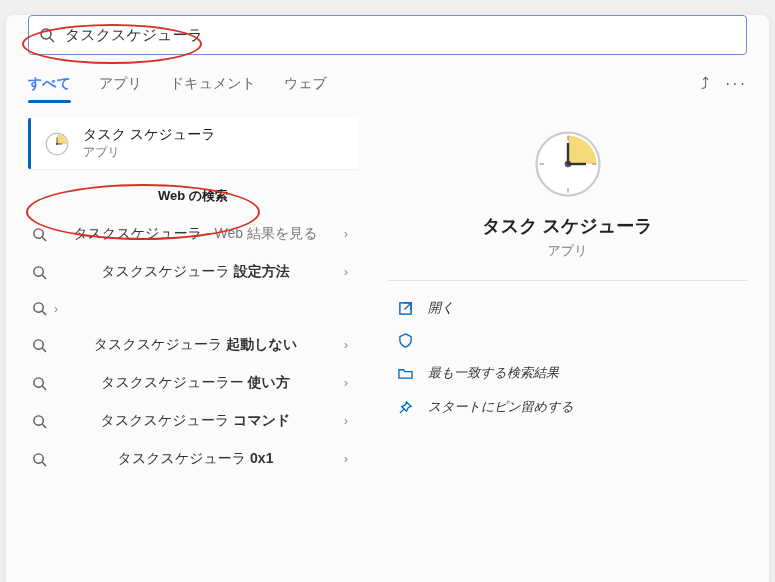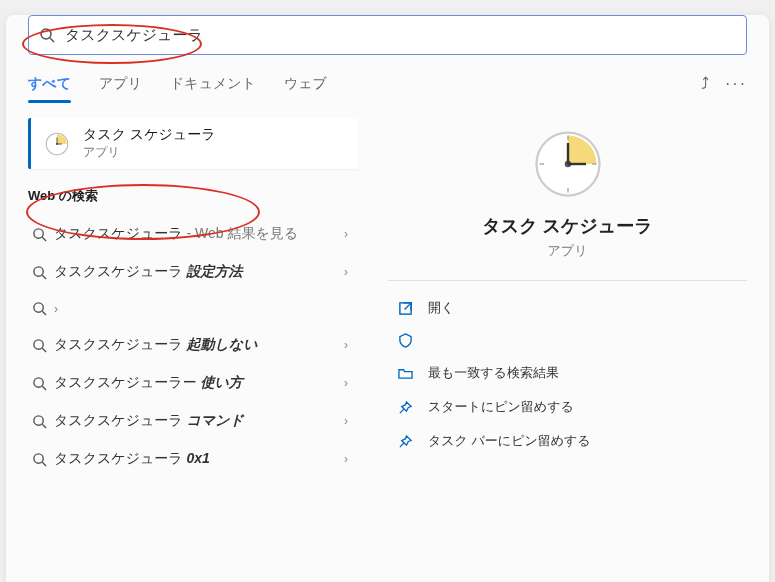--- a/index.html
+++ b/index.html
@@ -15,34 +15,34 @@
     .tab .chev { margin-left: 4px; font-size: 10px; color: #666; }
     .tab-actions { margin-left: auto; display: flex; gap: 16px; align-items: center; color: #555; }
     .content { display: flex; margin: 16px 22px 0 22px; gap: 30px; height: calc(100% - 120px); }
     .left { width: 330px; }
     .right { flex: 1; }
     .section-title { font-size: 13px; font-weight: 600; color: #222; margin: 4px 0 10px 0; }
     .best-match { background: #fff; border-left: 3px solid #0067c0; display: flex; align-items: center; gap: 12px; padding: 8px 12px; border-radius: 2px; box-shadow: 0 1px 2px rgba(0,0,0,0.05); cursor: pointer; }
     .app-icon-sm { width: 28px; height: 28px; display: flex; align-items: center; justify-content: center; }
     .bm-title { font-size: 14px; color: #1a1a1a; }
     .bm-sub { font-size: 12px; color: #777; }
-    .web-section { margin-top: 18px; }
+    .web-section { margin-top: 18px; text-align: center; }
     .web-item { display: flex; align-items: center; gap: 7px; padding: 10px 4px; cursor: pointer; position: relative; }
     .web-item .search-icon { color: #555; flex-shrink: 0; }
     .web-text { font-size: 14px; color: #333; flex: 1; white-space: nowrap; overflow: hidden; text-overflow: ellipsis; }
     .web-text .suffix { color: #777; }
-    .web-text .keyword { color: #333; font-weight: 600; font-style: italic; }
+    .web-text .keyword { color: #333; font-weight: 600; }
     .chevron { color: #888; font-size: 12px; padding-right: 6px; }
     .detail-panel { background: transparent; display: flex; flex-direction: column; align-items: center; padding-top: 10px; }
     .app-icon-lg { width: 72px; height: 72px; margin-bottom: 14px; }
     .detail-title { font-size: 18px; font-weight: 600; color: #222; margin-bottom: 4px; }
     .detail-sub { font-size: 13px; color: #777; margin-bottom: 20px; }
     .detail-divider { width: 100%; height: 1px; background: #e0e0e0; margin-bottom: 10px; }
     .action-list { width: 100%; }
-    .action-item { display: flex; align-items: center; gap: 14px; padding: 8px 8px; cursor: pointer; border-radius: 4px; }
+    .action-item { display: flex; align-items: center; gap: 14px; padding: 8px 8px; cursor: pointer; border-radius: 4px; font-style: italic; }
     .action-icon { color: #0067c0; width: 18px; display: flex; justify-content: center; }
     .action-label { font-size: 13px; color: #333; }
     .annot-ellipse { position: absolute; border: 2px solid #d93025; border-radius: 50%; pointer-events: none; }
     .annot1 { left: 22px; top: 24px; width: 180px; height: 40px; }
     .annot2 { left: 26px; top: 184px; width: 234px; height: 56px; }
   </style>
 </head>
 <body>
 
 <div class="window">
@@ -192,28 +192,20 @@
               <span class="action-label">最も一致する検索結果</span>
             </div>
             <div class="action-item">
               <span class="action-icon">
                 <svg width="15" height="15" viewBox="0 0 16 16">
                   <path d="M9 2 L14 7 L11 8 L9 12 L4 7 L8 5 Z M6.5 9.5 L2 14" fill="none" stroke="#0067c0" stroke-width="1.4"></path>
                 </svg>
               </span>
               <span class="action-label">スタートにピン留めする</span>
             </div>
-            <div class="action-item">
-              <span class="action-icon">
-                <svg width="15" height="15" viewBox="0 0 16 16">
-                  <path d="M9 2 L14 7 L11 8 L9 12 L4 7 L8 5 Z M6.5 9.5 L2 14" fill="none" stroke="#0067c0" stroke-width="1.4"></path>
-                </svg>
-              </span>
-              <span class="action-label">タスク バーにピン留めする</span>
-            </div>
           </div>
       </div>
     </div>
   </div>
 </div>
 
 <div class="annot-ellipse annot1"></div>
 <div class="annot-ellipse annot2"></div>
 
 </body></html>

